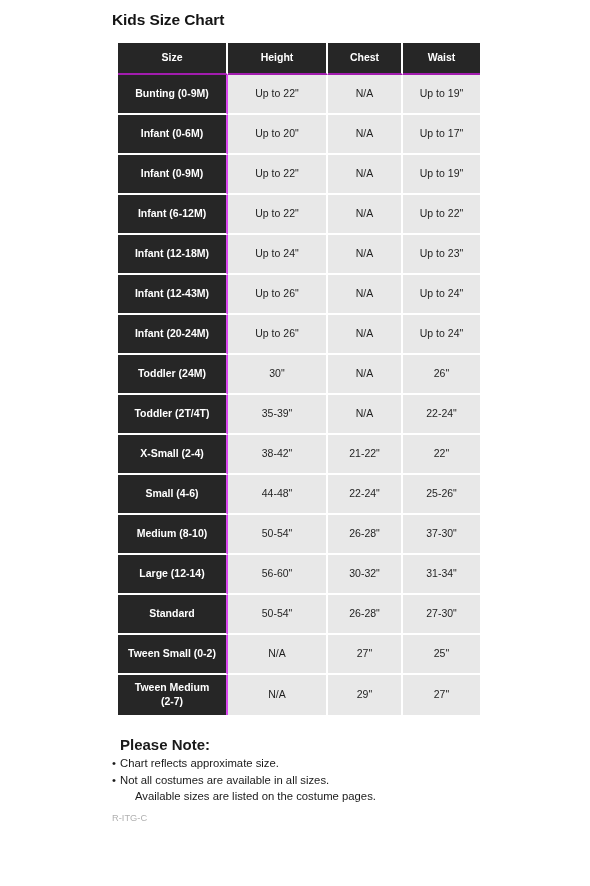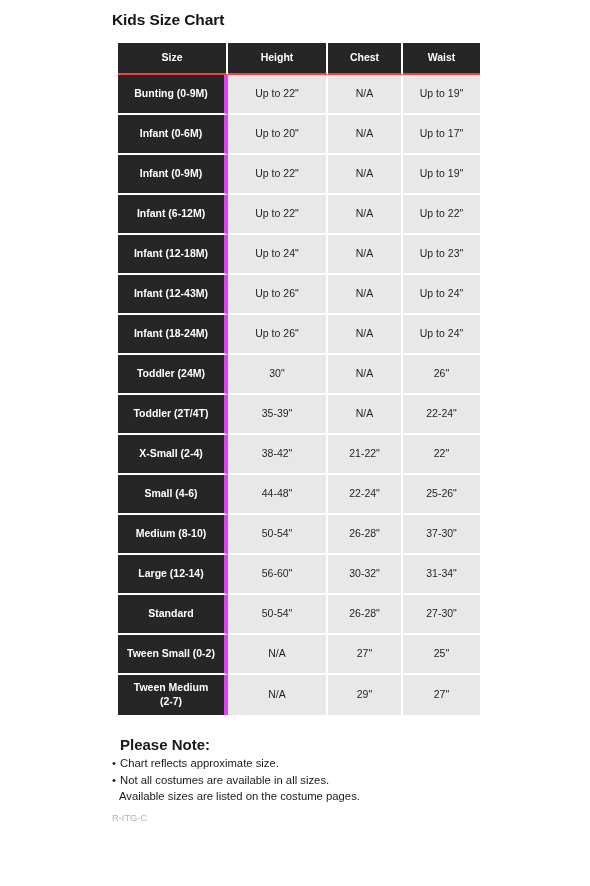--- a/index.html
+++ b/index.html
@@ -62,61 +62,61 @@
   col.c-height { width: 100px; }
   col.c-chest  { width: 75px; }
   col.c-waist  { width: 77px; }
 
   thead th {
     background: #262626;
     color: #ffffff;
     font-weight: bold;
     height: 32px;
     border-right: 2px solid #ffffff;
-    border-bottom: 2px solid #ef4444;
+    border-bottom: 2px solid #a21caf;
   }
   thead th:last-child { border-right: none; }
 
   tbody td {
     height: 40px;
     background: #e8e8e8;
     color: #1f1f1f;
     font-weight: normal;
     border-right: 2px solid #ffffff;
     border-bottom: 2px solid #ffffff;
   }
   tbody td:last-child { border-right: none; }
   tbody tr:last-child td { border-bottom: none; }
 
   tbody td.size-cell {
     background: #262626;
     color: #ffffff;
     font-weight: bold;
-    border-right: 4px solid #d946ef;
+    border-right: 2px solid #d946ef;
   }
 
   
   .note {
     margin-top: 19px;
     font-size: 11.3px;
     line-height: 1.42;
     color: #1a1a1a;
   }
   .note-heading {
     font-weight: bold;
     font-size: 15px;
     margin-bottom: 0;
     padding-left: 8px;
   }
   .note-item {
     margin-bottom: 1.5px;
     white-space: pre-line;
   }
   .note-item .bullet { margin-right: 1px; }
-  .note-line-2 { display: block; padding-left: 7px; }
+  .note-line-2 { display: block; padding-left: 7px; margin-left: 16px; }
   .strong { font-weight: bold; }
   .code {
     margin-top: 8px;
     font-size: 9.3px;
     color: #b0b0b0;
   }
 </style>
 </head>
 <body>
 
@@ -171,21 +171,21 @@
             <td>N/A</td>
             <td>Up to 23"</td>
           </tr>
           <tr>
             <td class="size-cell">Infant (12-43M)</td>
             <td>Up to 26"</td>
             <td>N/A</td>
             <td>Up to 24"</td>
           </tr>
           <tr>
-            <td class="size-cell">Infant (18-24M)</td>
+            <td class="size-cell">Infant (20-24M)</td>
             <td>Up to 26"</td>
             <td>N/A</td>
             <td>Up to 24"</td>
           </tr>
           <tr>
             <td class="size-cell">Toddler (24M)</td>
             <td>30"</td>
             <td>N/A</td>
             <td>26"</td>
           </tr>

